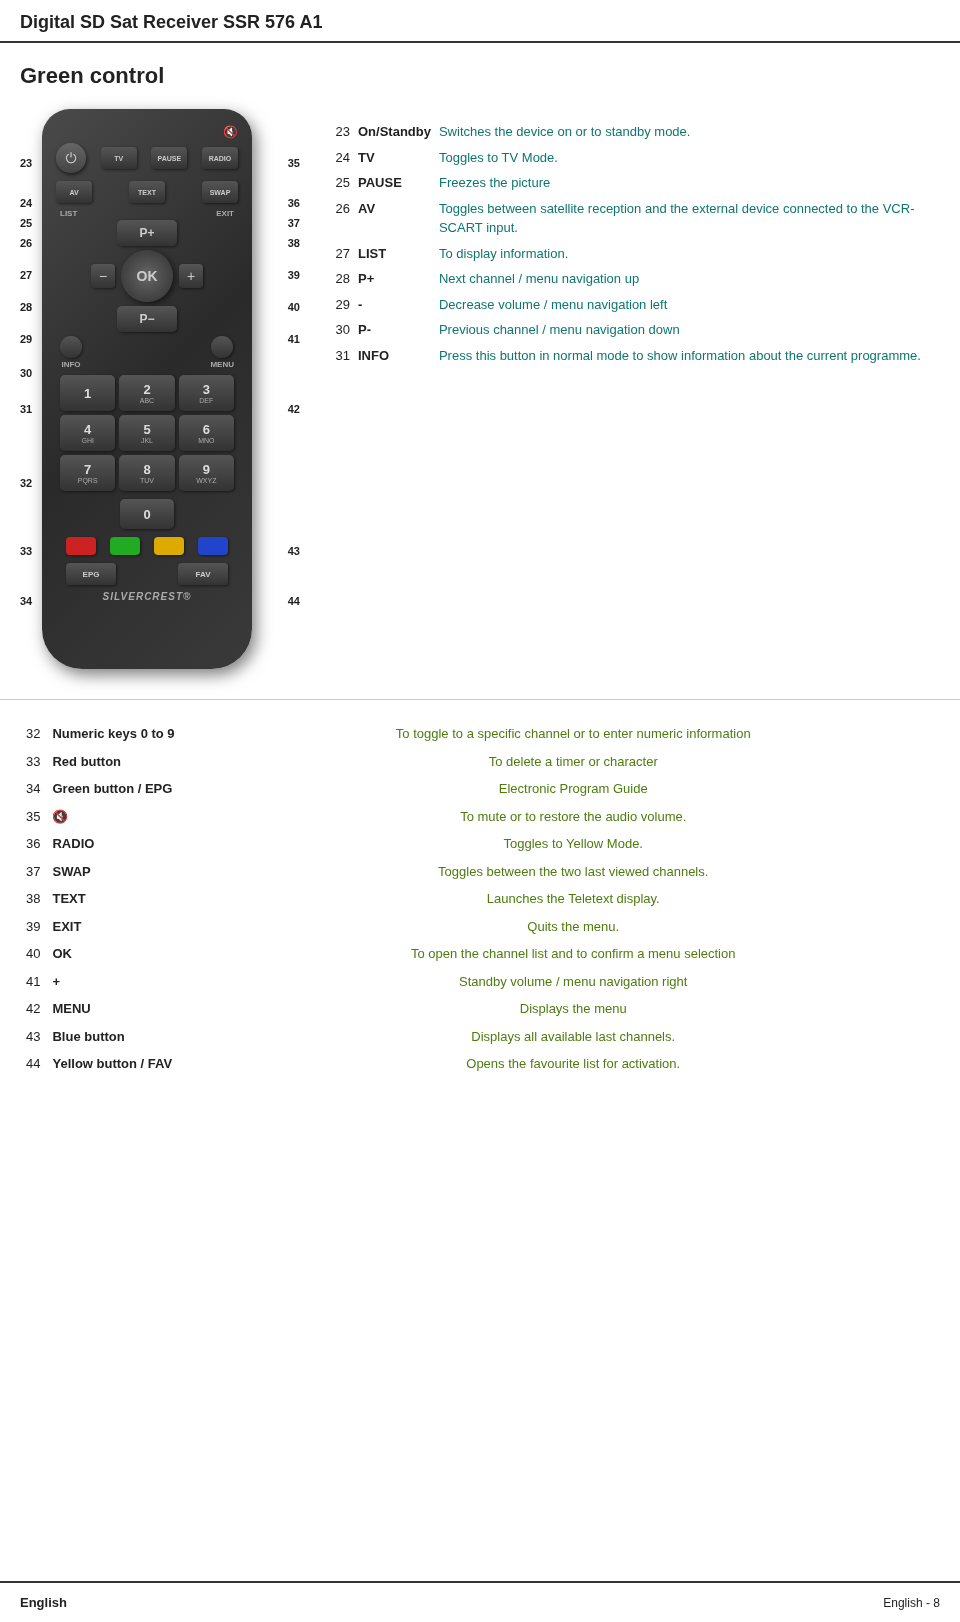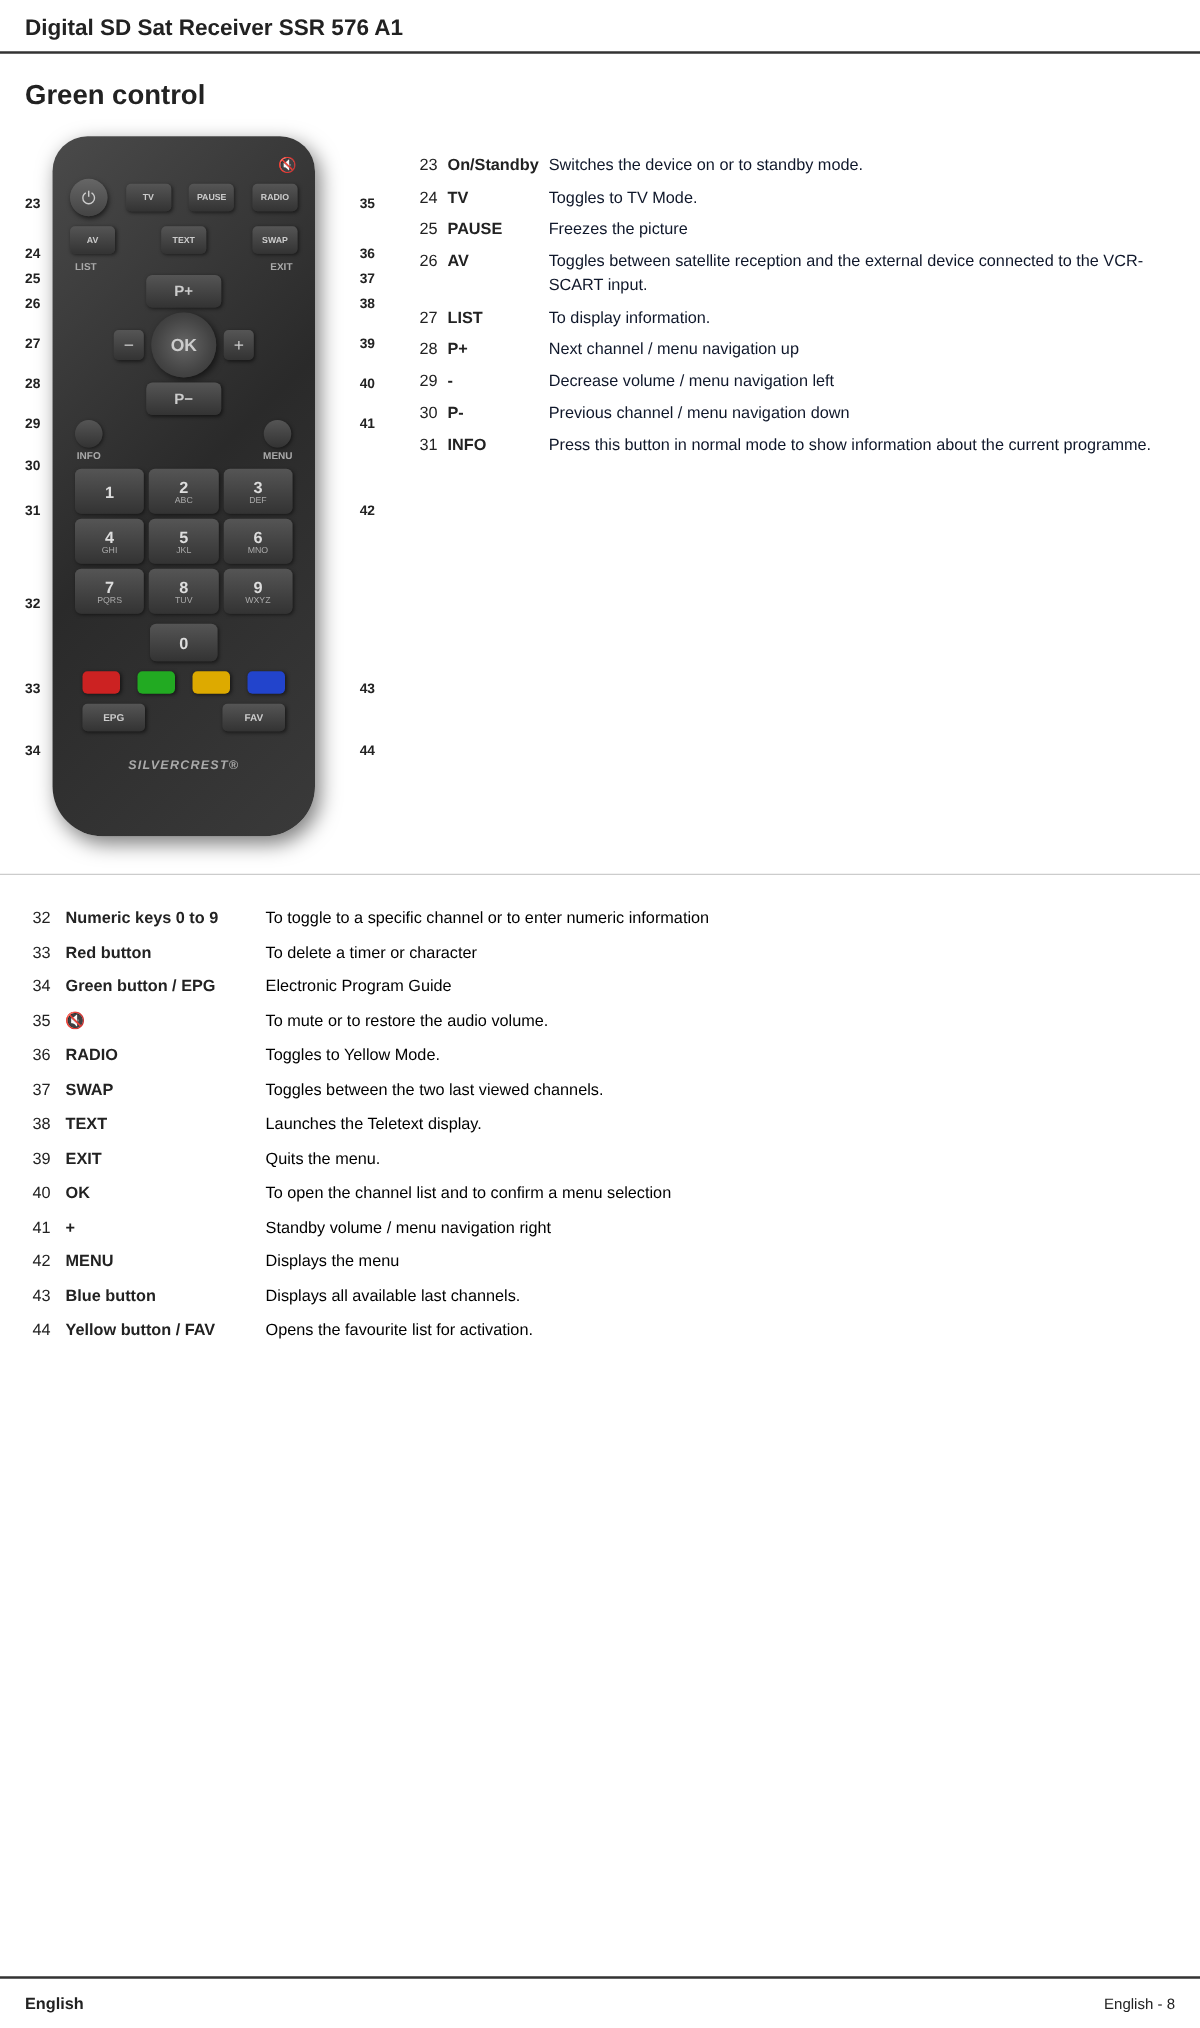--- a/index.html
+++ b/index.html
@@ -298,21 +298,21 @@
     .btn-green { background: #22aa22; }
     .btn-yellow { background: #ddaa00; }
     .btn-blue { background: #2244cc; }
 
     
     .epg-fav-row {
       display: flex;
       justify-content: space-between;
       align-items: flex-end;
       padding: 0 14px;
-      margin-bottom: 22px;
+      margin-bottom: 6px;
     }
 
     .btn-epg, .btn-fav {
       width: 50px;
       height: 22px;
       background: linear-gradient(180deg, #555 0%, #333 100%);
       border-radius: 4px;
       display: flex;
       align-items: center;
       justify-content: center;
@@ -364,21 +364,21 @@
     }
 
     .desc-label {
       font-weight: bold;
       white-space: nowrap;
       padding-right: 8px;
       width: 70px;
     }
 
     .desc-text {
-      color: #0f172a;
+      color: #0f766e;
     }
 
     
     .bottom-section {
       padding: 20px 20px 0 20px;
       border-top: 1px solid #ccc;
       margin-top: 10px;
     }
 
     .bottom-table {
@@ -406,21 +406,22 @@
 
     .bottom-label {
       font-weight: bold;
       white-space: nowrap;
       padding-right: 10px;
       width: 160px;
       margin-left: 44px;
     }
 
     .bottom-text {
-      color: #000000;
+      color: #4d7c0f;
+      text-align: center;
     }
 
     
     .page-footer {
       position: absolute;
       bottom: 0;
       left: 0;
       right: 0;
       padding: 12px 20px;
       border-top: 2px solid #333;

